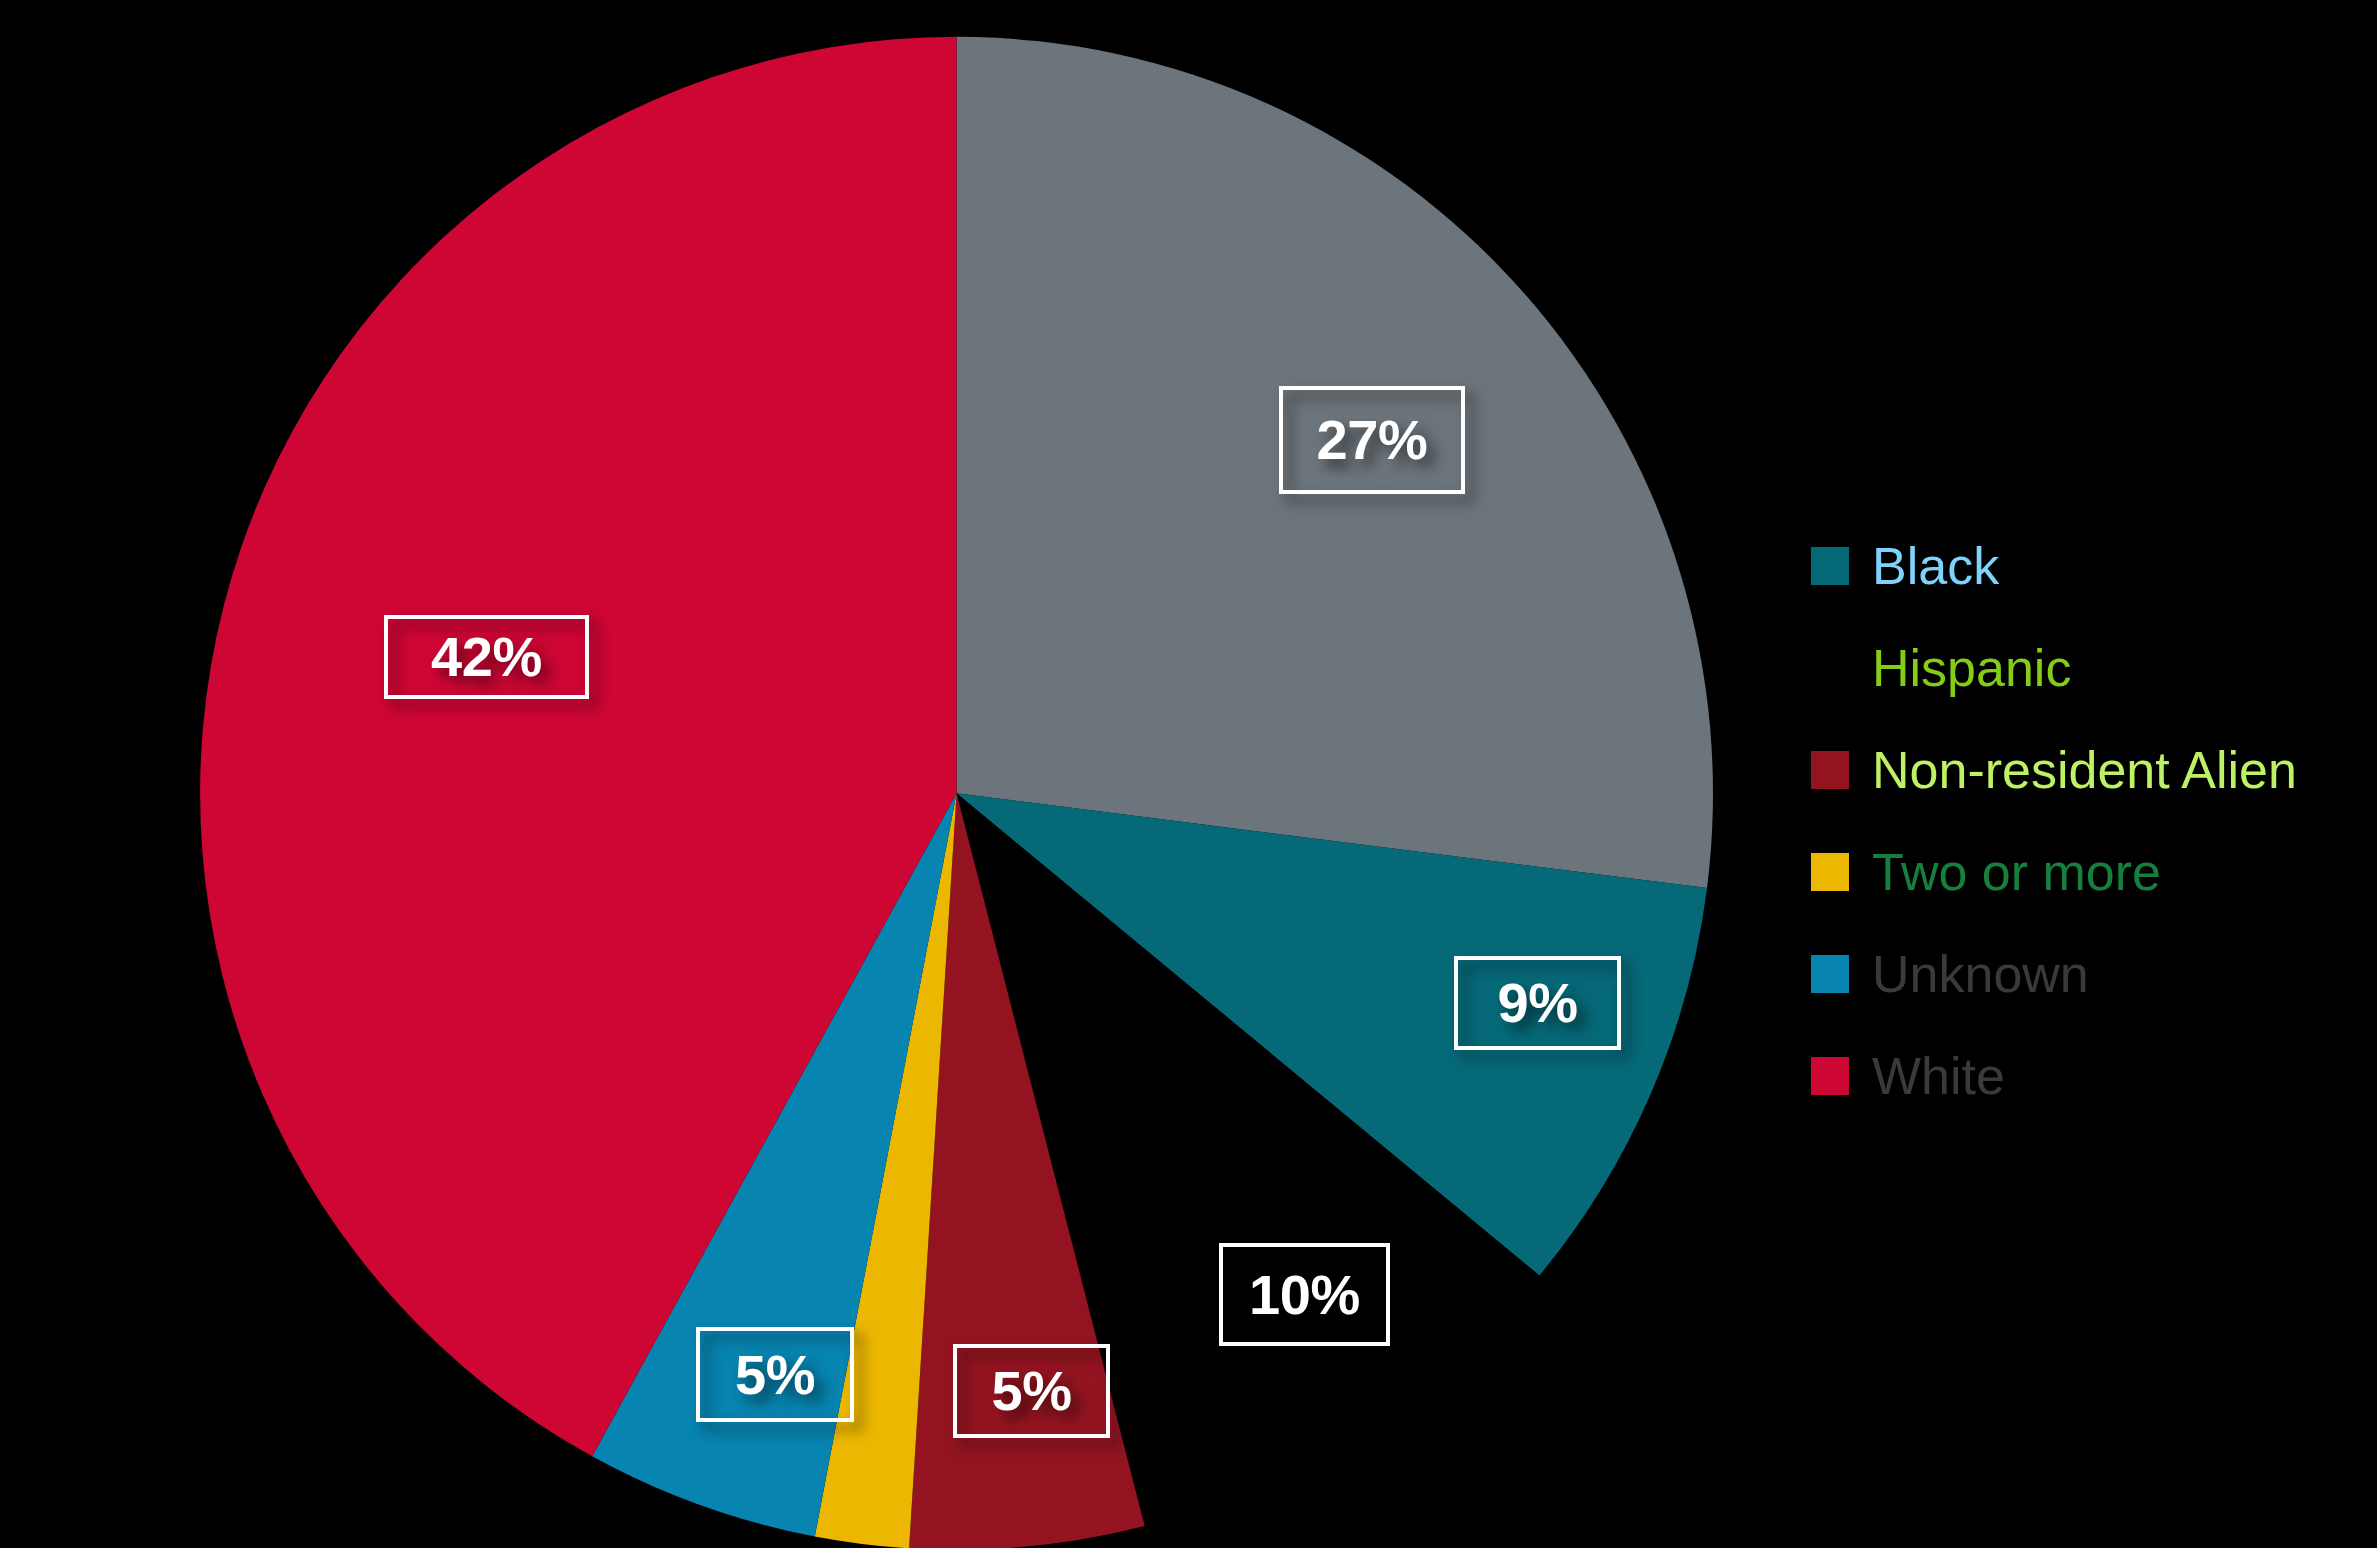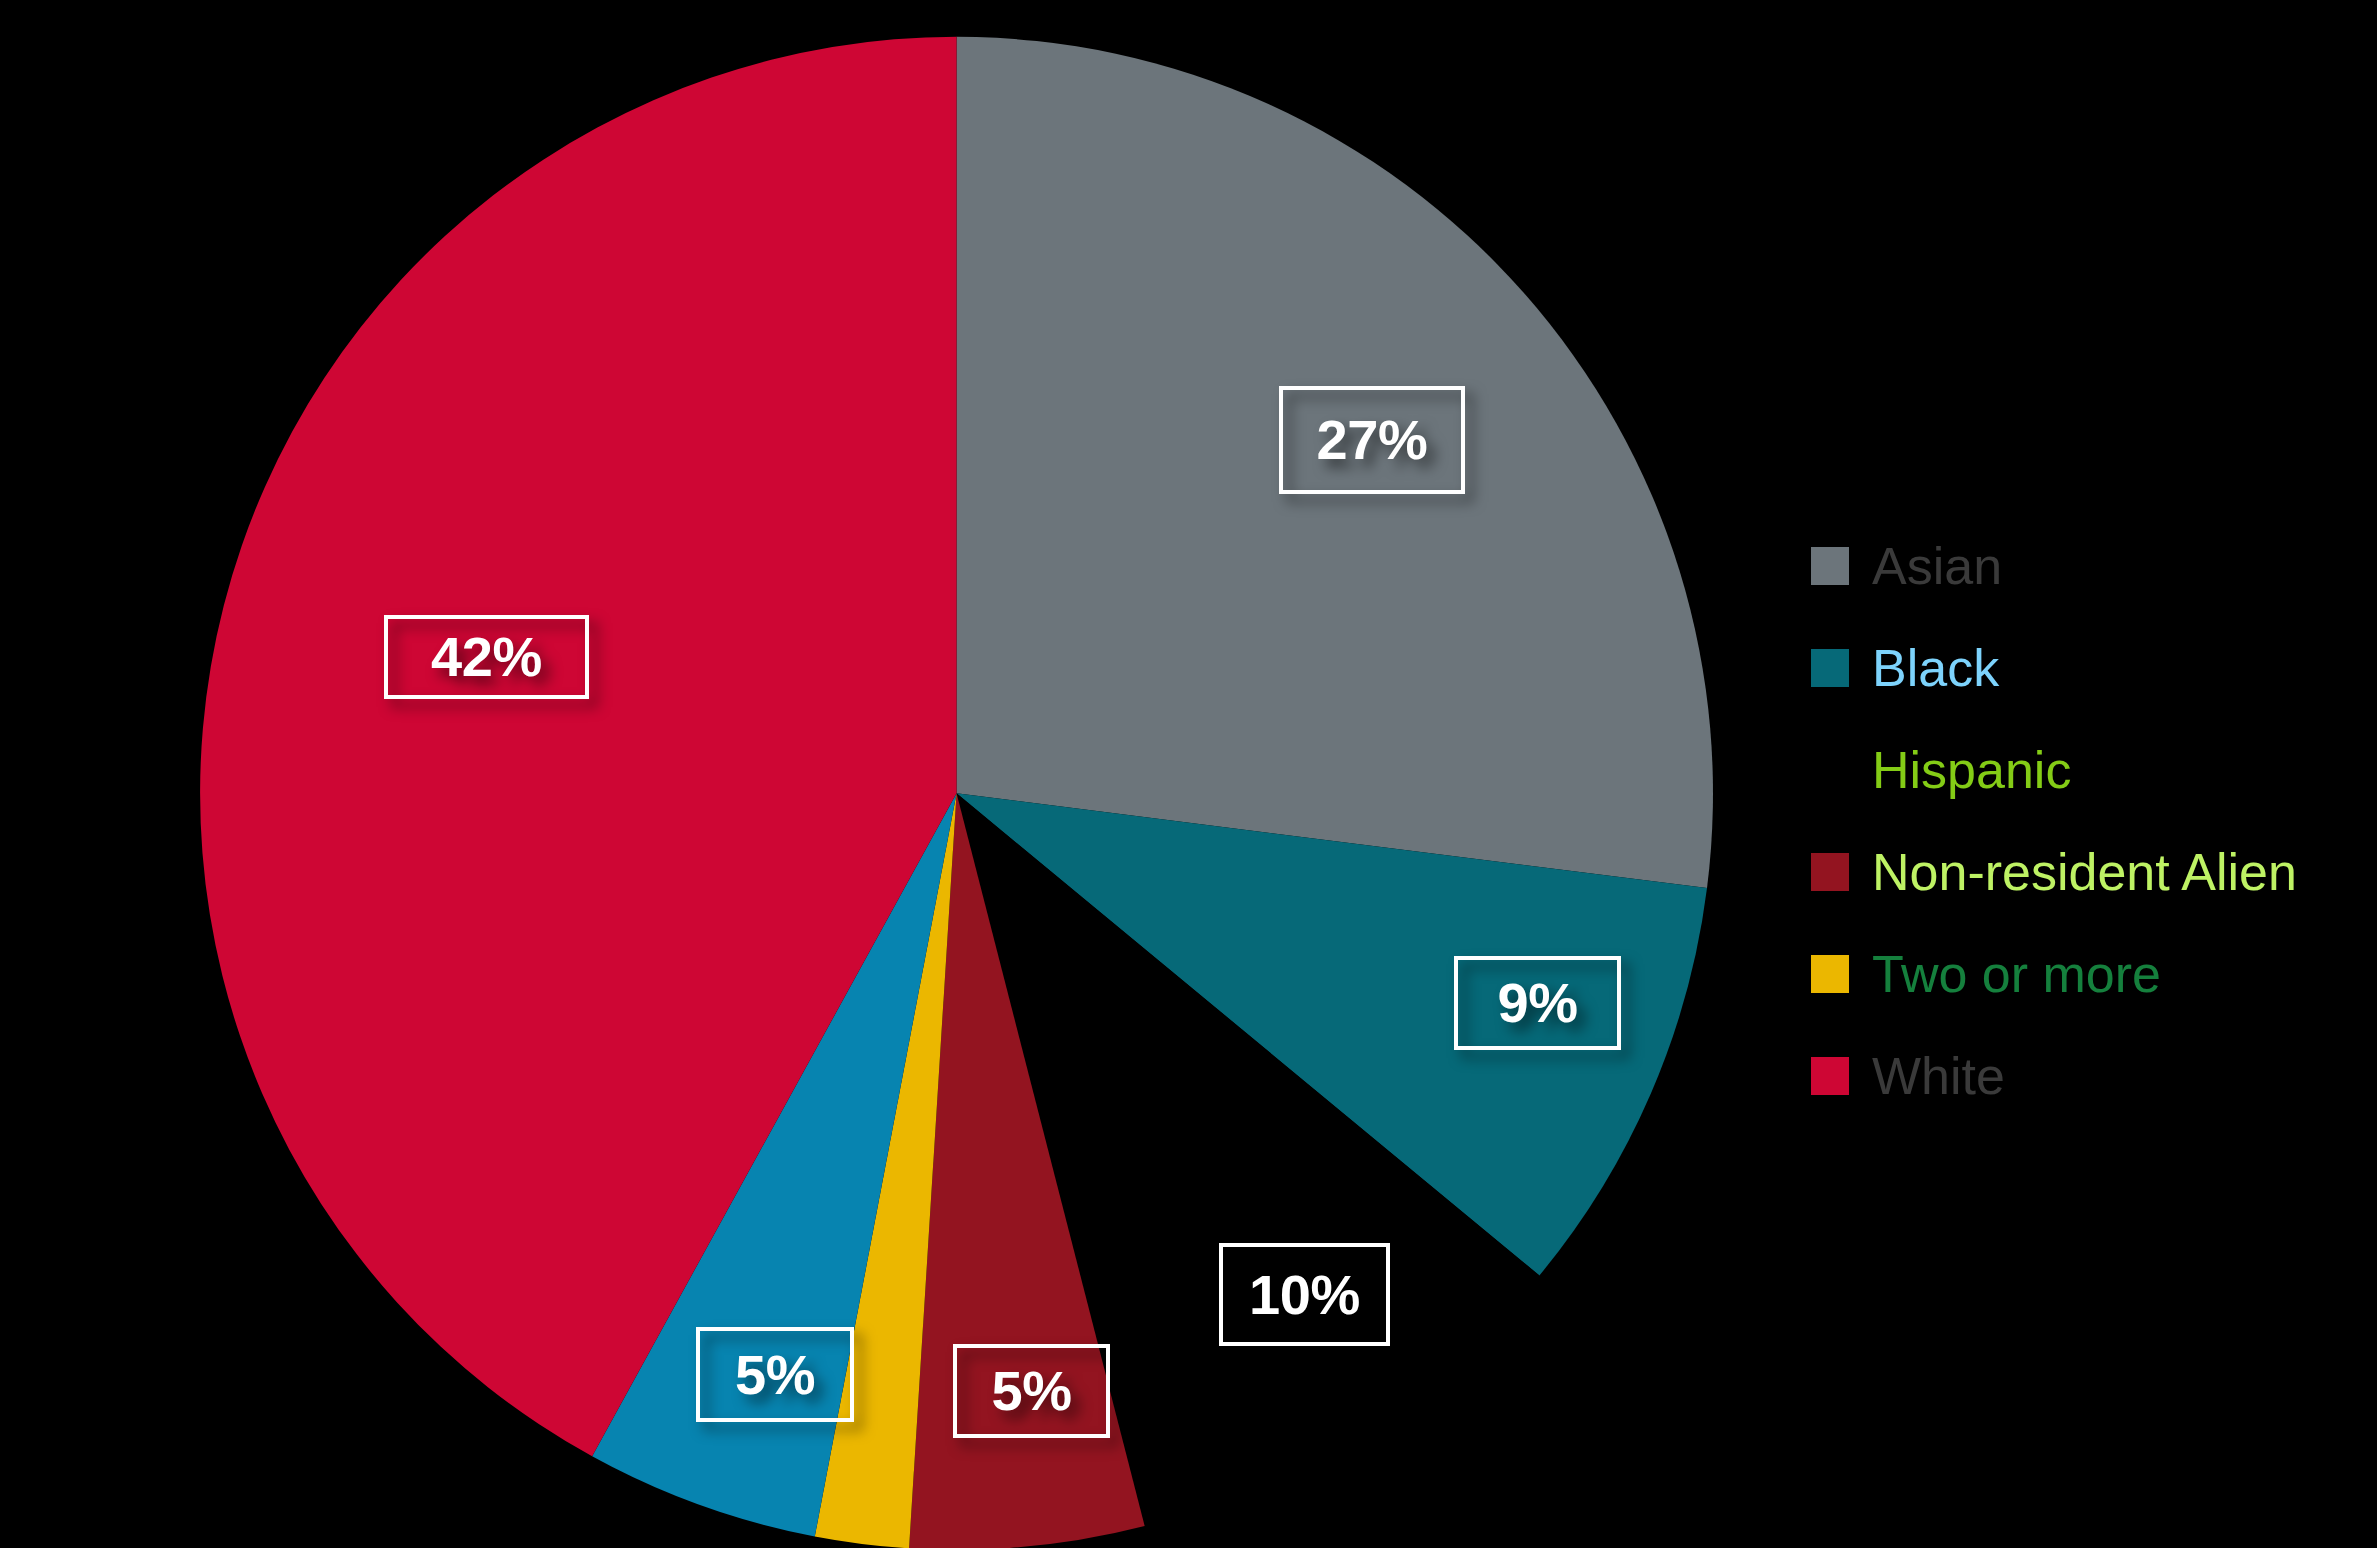--- a/index.html
+++ b/index.html
@@ -100,39 +100,39 @@
 
   <div class="data-label lbl-asian">27%</div>
   <div class="data-label lbl-black">9%</div>
   <div class="data-label lbl-hisp">10%</div>
   <div class="data-label lbl-nra">5%</div>
   <div class="data-label lbl-unknown">5%</div>
   <div class="data-label lbl-white">42%</div>
 
   <div id="legend">
       <div class="legend-item">
-        <span class="legend-swatch" style="background: rgb(108, 117, 123);"></span>
-        <span class="legend-label" style="color: rgb(58, 58, 58);">Asian</span>
-      </div>
-      <div class="legend-item">
         <span class="legend-swatch" style="background: rgb(6, 105, 120);"></span>
         <span class="legend-label" style="color: #7dd3fc;">Black</span>
       </div>
       <div class="legend-item">
         <span class="legend-swatch" style="background: rgb(0, 0, 0);"></span>
         <span class="legend-label" style="color: #84cc16;">Hispanic</span>
       </div>
       <div class="legend-item">
         <span class="legend-swatch" style="background: rgb(147, 20, 32);"></span>
         <span class="legend-label" style="color: #bef264;">Non-resident Alien</span>
       </div>
       <div class="legend-item">
         <span class="legend-swatch" style="background: rgb(235, 183, 0);"></span>
         <span class="legend-label" style="color: #15803d;">Two or more</span>
       </div>
       <div class="legend-item">
+        <span class="legend-swatch" style="background: rgb(7, 132, 176);"></span>
+        <span class="legend-label" style="color: rgb(58, 58, 58);">Unknown</span>
+      </div>
+      <div class="legend-item">
         <span class="legend-swatch" style="background: rgb(206, 6, 52);"></span>
         <span class="legend-label" style="color: rgb(58, 58, 58);">White</span>
       </div>
     </div>
 
 </div>
 
 
 </body></html>

